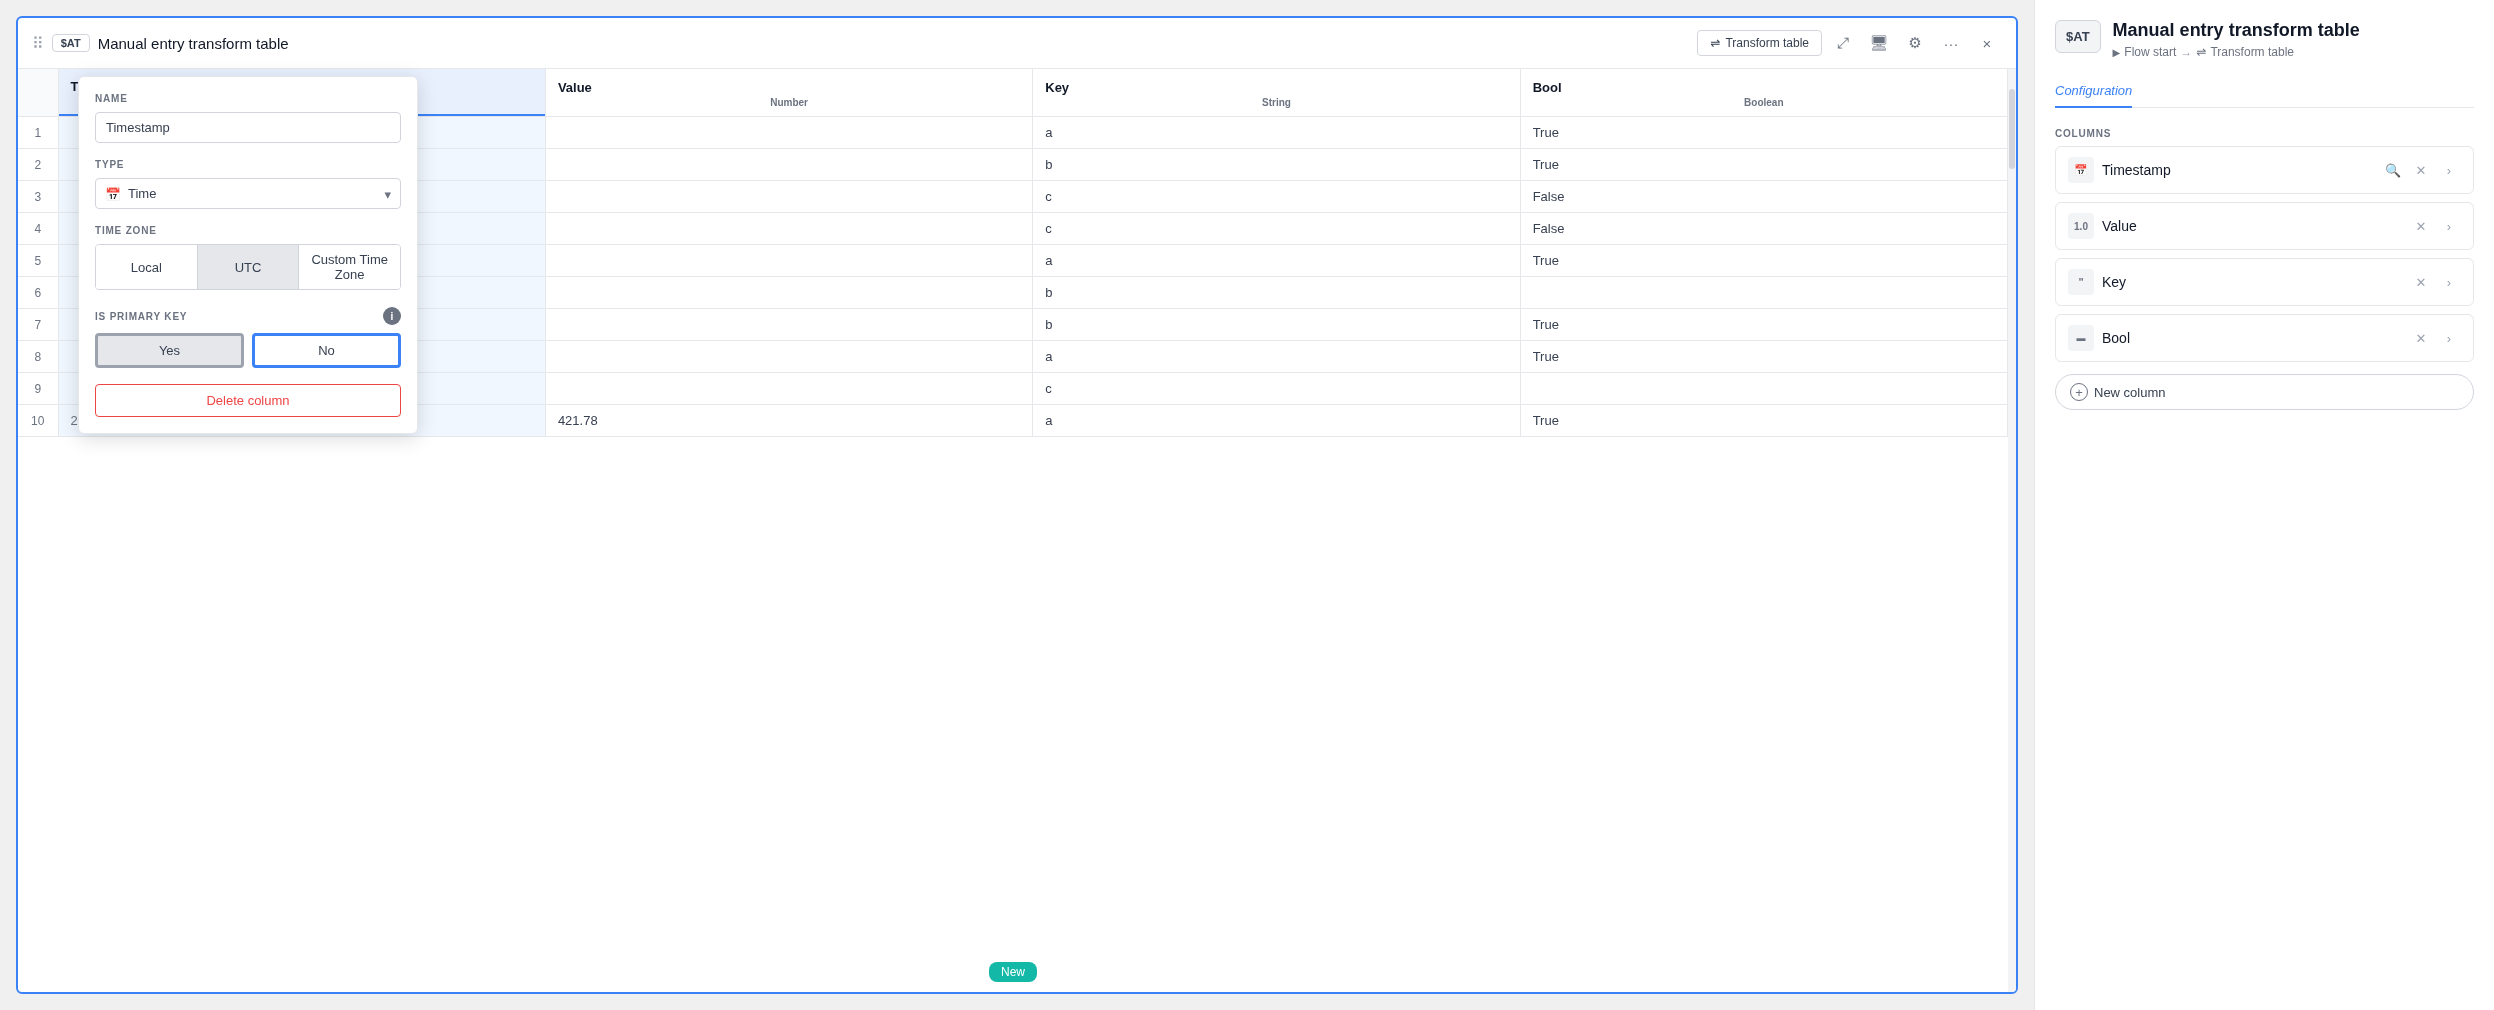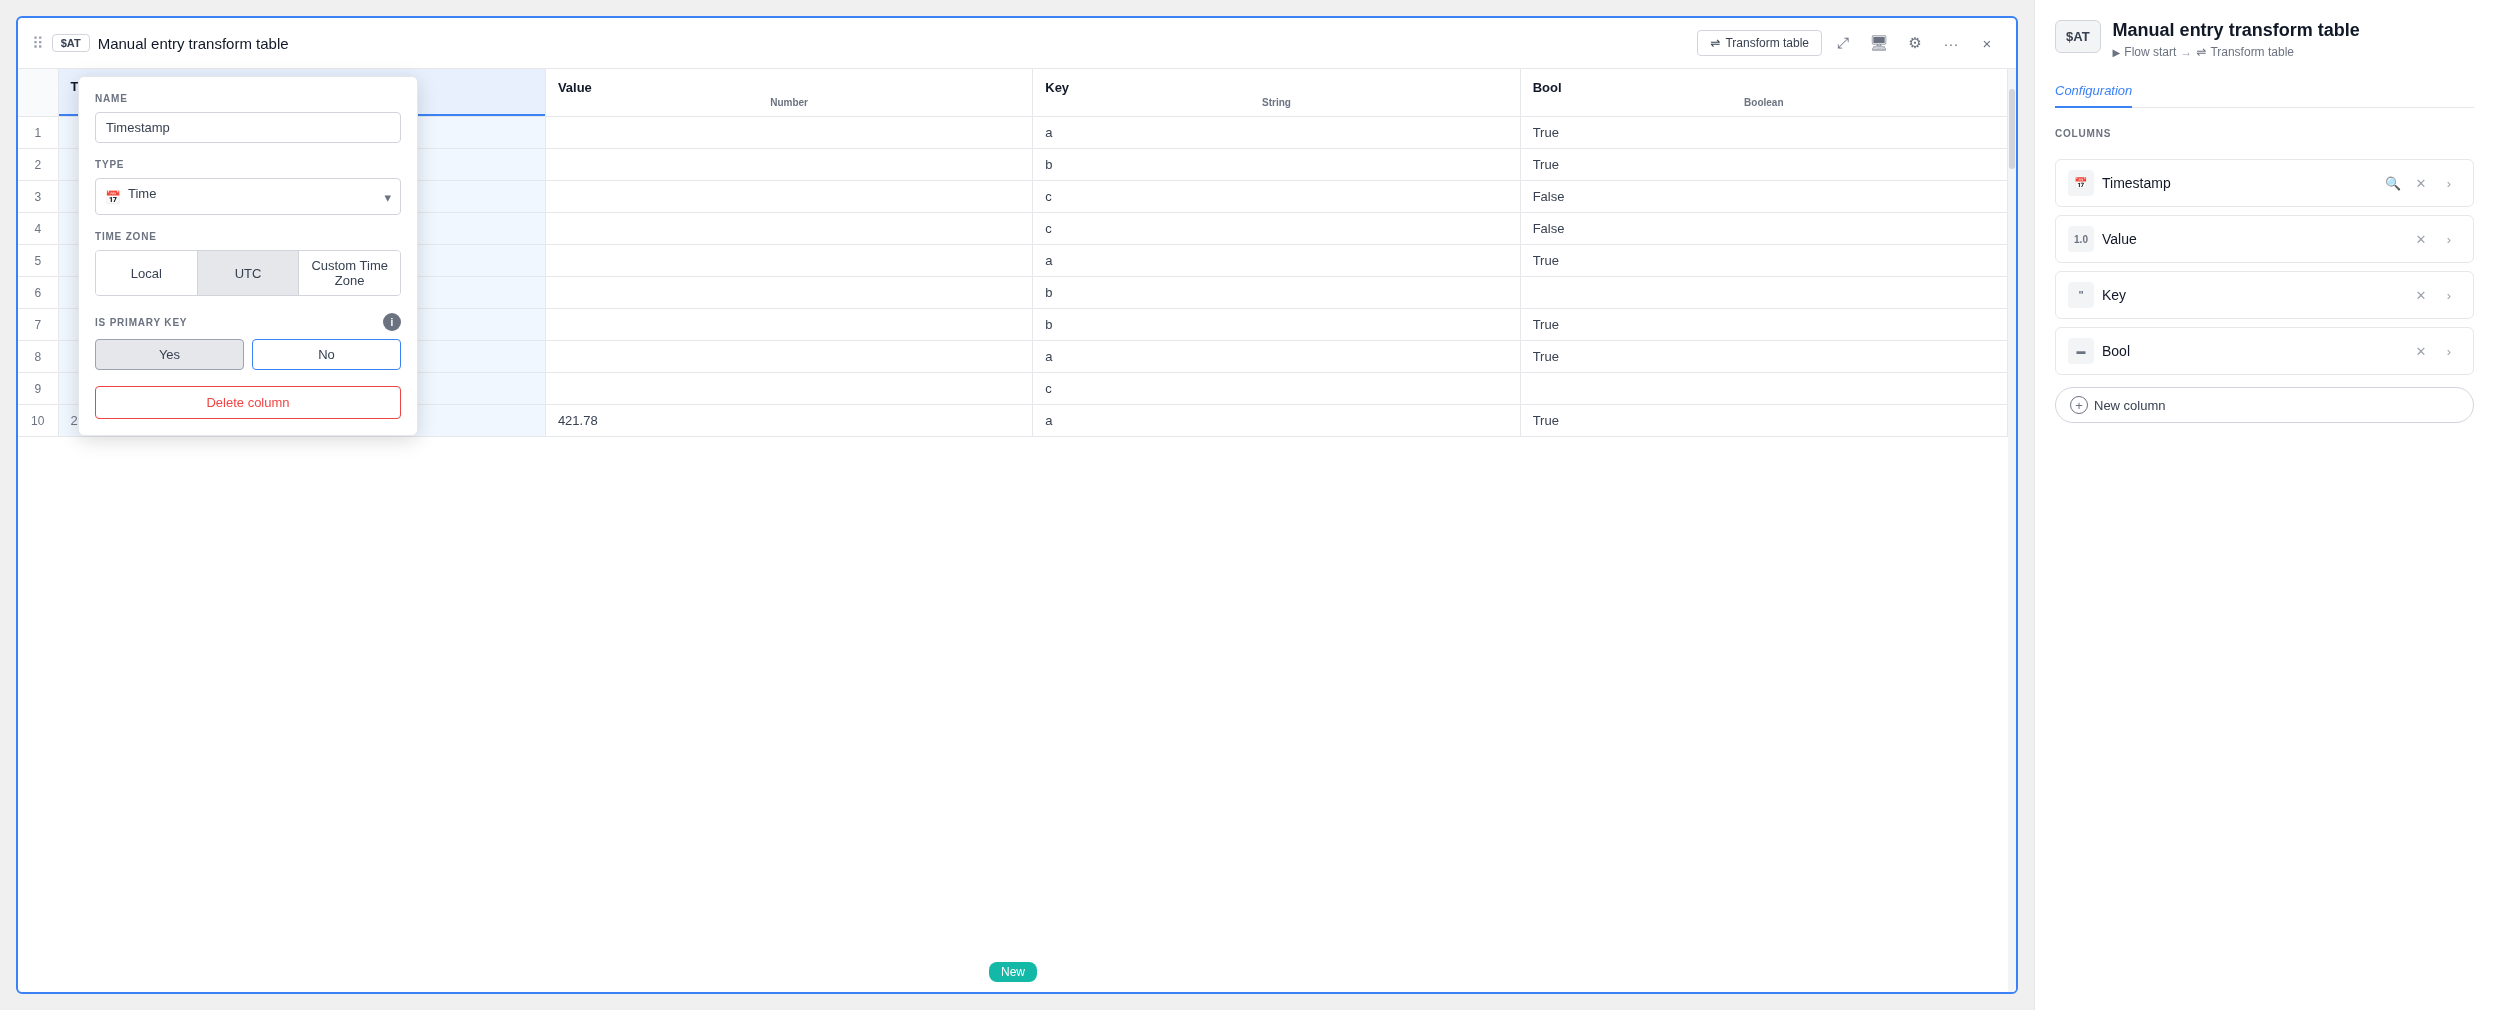--- a/index.html
+++ b/index.html
@@ -267,21 +267,21 @@
 
     .type-select-wrapper {
       position: relative;
       margin-bottom: 16px;
     }
 
     .type-select-wrapper select {
       width: 100%;
       border: 1px solid #d1d5db;
       border-radius: 4px;
-      padding: 7px 30px 13px 32px;
+      padding: 7px 30px 7px 32px;
       font-size: 13px;
       color: #374151;
       appearance: none;
       background: white;
       cursor: pointer;
       outline: none;
     }
 
     .type-select-icon {
       position: absolute;
@@ -360,21 +360,21 @@
 
     .yes-no-group {
       display: flex;
       gap: 8px;
       margin-bottom: 16px;
     }
 
     .yn-btn {
       flex: 1;
       padding: 7px 10px;
-      border: 1px solid #3b82f6;
+      border: 3px solid #3b82f6;
       border-radius: 4px;
       background: white;
       cursor: pointer;
       font-size: 13px;
       color: #374151;
     }
 
     .yn-btn.active {
       background: #e5e7eb;
       border-color: #9ca3af;
@@ -471,21 +471,21 @@
       border-bottom-color: #3b82f6;
       font-weight: 500;
     }
 
     .columns-section-label {
       font-size: 10px;
       font-weight: 700;
       color: #6b7280;
       letter-spacing: 0.08em;
       text-transform: uppercase;
-      margin-bottom: 20px;
+      margin-bottom: 7px;
     }
 
     .column-item {
       display: flex;
       align-items: center;
       padding: 10px 12px;
       border: 1px solid #e5e7eb;
       border-radius: 6px;
       margin-bottom: 8px;
       gap: 8px;

